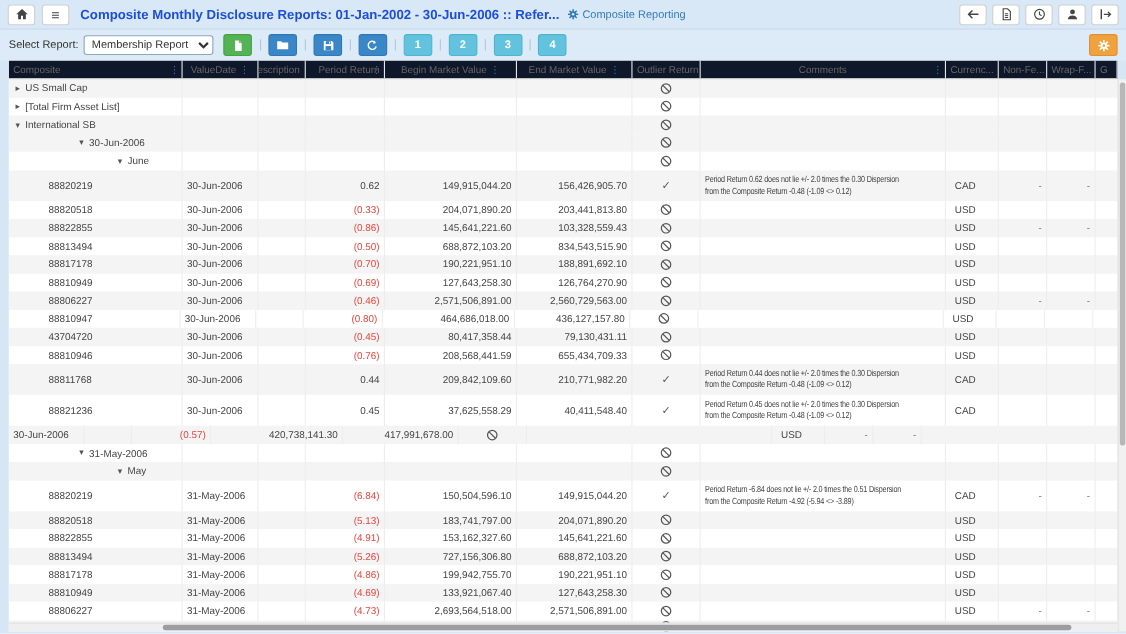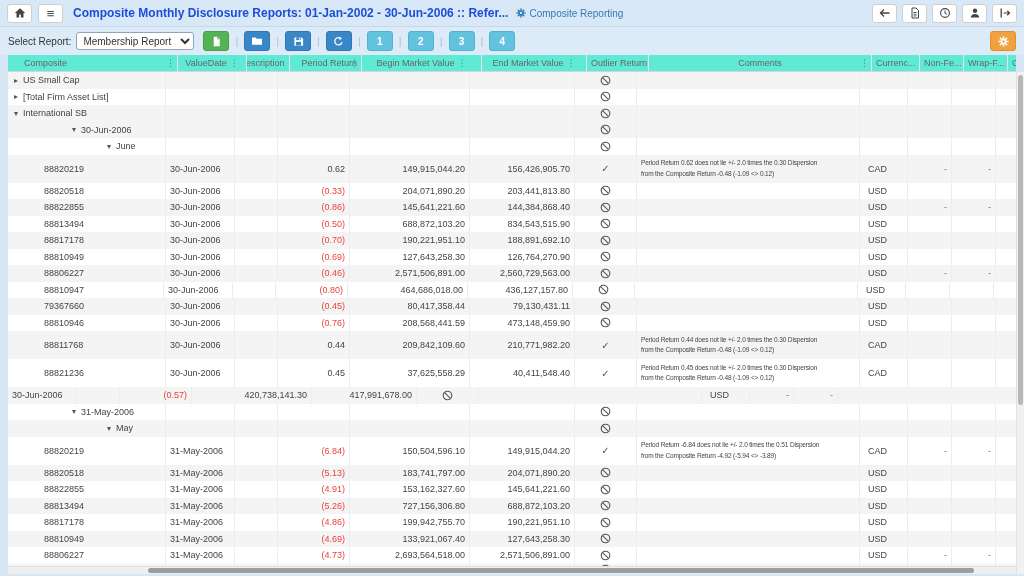--- a/index.html
+++ b/index.html
@@ -41,21 +41,21 @@
   .tbtn.green{ background:#54b355; border-color:#46a046; margin-left:4px;}
   .tbtn.blue{ background:#3a87c8; border-color:#2f78b5; }
   .tbtn.lblue{ background:#63c3de; border-color:#4fb4d2; }
   .tbtn.orange{ background:#f0a23f; border-color:#e0912f; margin-left:auto; }
   .sep{ color:#b2c4d4; font-size:11px; padding:0 1px; }
   
   .grid{
     position:absolute; top:55px; left:8px; width:1008px; bottom:2px;
     background:#fff; overflow:hidden;
   }
-  .grid-header{ display:flex; height:17px; background:#5eead4; border-bottom:1px solid #d5d5d5;padding-left:12px; }
+  .grid-header{ display:flex; height:17px; background:#0f172a; border-bottom:1px solid #d5d5d5; }
   .hcell{
     font-size:9px; color:#666; display:flex; align-items:center;
     border-right:1px solid #e6e6e6; padding:0 4px; position:relative;
     overflow:hidden; white-space:nowrap; cursor:pointer; flex:0 0 auto;
   }
   .hmenu{ color:#337ab7; font-size:9px; margin-left:3px; cursor:pointer; }
   .hmenu.abs{ position:absolute; right:2px; top:3px; }
   .row{ display:flex; align-items:stretch; background:#fff; cursor:pointer; }
   .row.gray{ background:#f4f4f4; }
   .row.h-norm{ height:16.5px; }
@@ -452,21 +452,21 @@
         <div class="cell " style="width: 20px; border-right: none;"></div>
       </div>
       <div class="row gray h-norm">
         <div class="cell " style="width: 158px; padding-left: 36px;">88822855</div>
         <div class="cell " style="width: 69px;">30-Jun-2006</div>
         <div class="cell " style="width: 43px;"></div>
         <div class="cell al-r" style="width: 72px;">
           <span class="neg">(0.86)</span>
         </div>
         <div class="cell al-r" style="width: 120px;">145,641,221.60</div>
-        <div class="cell al-r" style="width: 105px;">144,384,868.40</div>
+        <div class="cell al-r" style="width: 105px;">103,328,559.43</div>
         <div class="cell al-c" style="width: 62px;">
           <span>
             <svg width="11" height="11" viewBox="0 0 11 11">
               <circle cx="5.5" cy="5.5" r="4.3" fill="none" stroke="#555" stroke-width="1.1"></circle>
               <path d="M2.6 2.6l5.8 5.8" stroke="#555" stroke-width="1.1"></path>
             </svg>
           </span>
         </div>
         <div class="cell " style="width: 223px;"></div>
         <div class="cell " style="width: 48px; padding-left: 8px;">USD</div>
@@ -583,21 +583,21 @@
             </svg>
           </span>
         </div>
         <div class="cell " style="width: 223px;"></div>
         <div class="cell " style="width: 48px; padding-left: 8px;">USD</div>
         <div class="cell al-r" style="width: 44px; color: rgb(119, 119, 119);"></div>
         <div class="cell al-r" style="width: 44px; color: rgb(119, 119, 119);"></div>
         <div class="cell " style="width: 20px; border-right: none;"></div>
       </div>
       <div class="row gray h-norm">
-        <div class="cell " style="width: 158px; padding-left: 36px;">79367660</div>
+        <div class="cell " style="width: 158px; padding-left: 36px;">43704720</div>
         <div class="cell " style="width: 69px;">30-Jun-2006</div>
         <div class="cell " style="width: 43px;"></div>
         <div class="cell al-r" style="width: 72px;">
           <span class="neg">(0.45)</span>
         </div>
         <div class="cell al-r" style="width: 120px;">80,417,358.44</div>
         <div class="cell al-r" style="width: 105px;">79,130,431.11</div>
         <div class="cell al-c" style="width: 62px;">
           <span>
             <svg width="11" height="11" viewBox="0 0 11 11">
@@ -613,21 +613,21 @@
         <div class="cell " style="width: 20px; border-right: none;"></div>
       </div>
       <div class="row h-norm">
         <div class="cell " style="width: 158px; padding-left: 36px;">88810946</div>
         <div class="cell " style="width: 69px;">30-Jun-2006</div>
         <div class="cell " style="width: 43px;"></div>
         <div class="cell al-r" style="width: 72px;">
           <span class="neg">(0.76)</span>
         </div>
         <div class="cell al-r" style="width: 120px;">208,568,441.59</div>
-        <div class="cell al-r" style="width: 105px;">473,148,459.90</div>
+        <div class="cell al-r" style="width: 105px;">655,434,709.33</div>
         <div class="cell al-c" style="width: 62px;">
           <span>
             <svg width="11" height="11" viewBox="0 0 11 11">
               <circle cx="5.5" cy="5.5" r="4.3" fill="none" stroke="#555" stroke-width="1.1"></circle>
               <path d="M2.6 2.6l5.8 5.8" stroke="#555" stroke-width="1.1"></path>
             </svg>
           </span>
         </div>
         <div class="cell " style="width: 223px;"></div>
         <div class="cell " style="width: 48px; padding-left: 8px;">USD</div>

